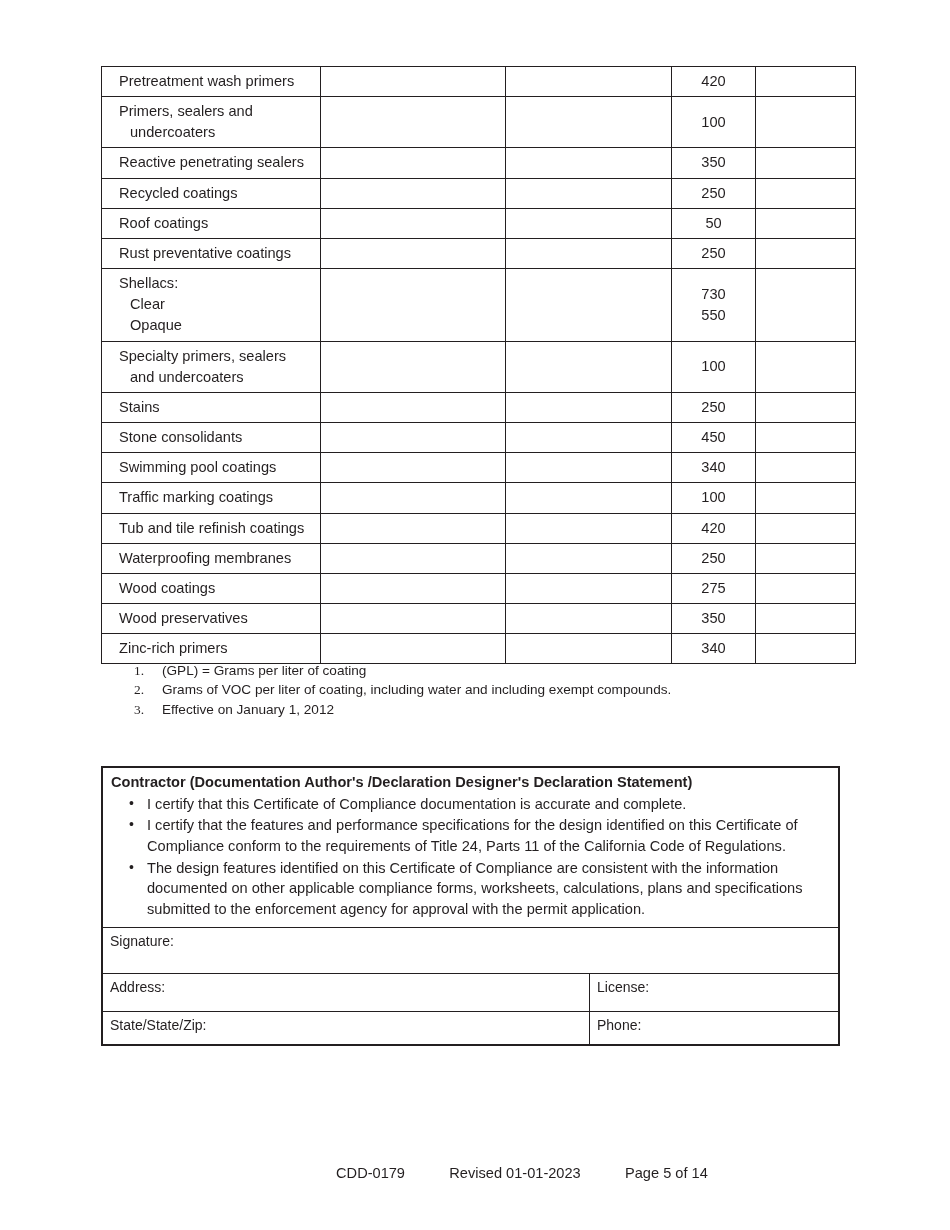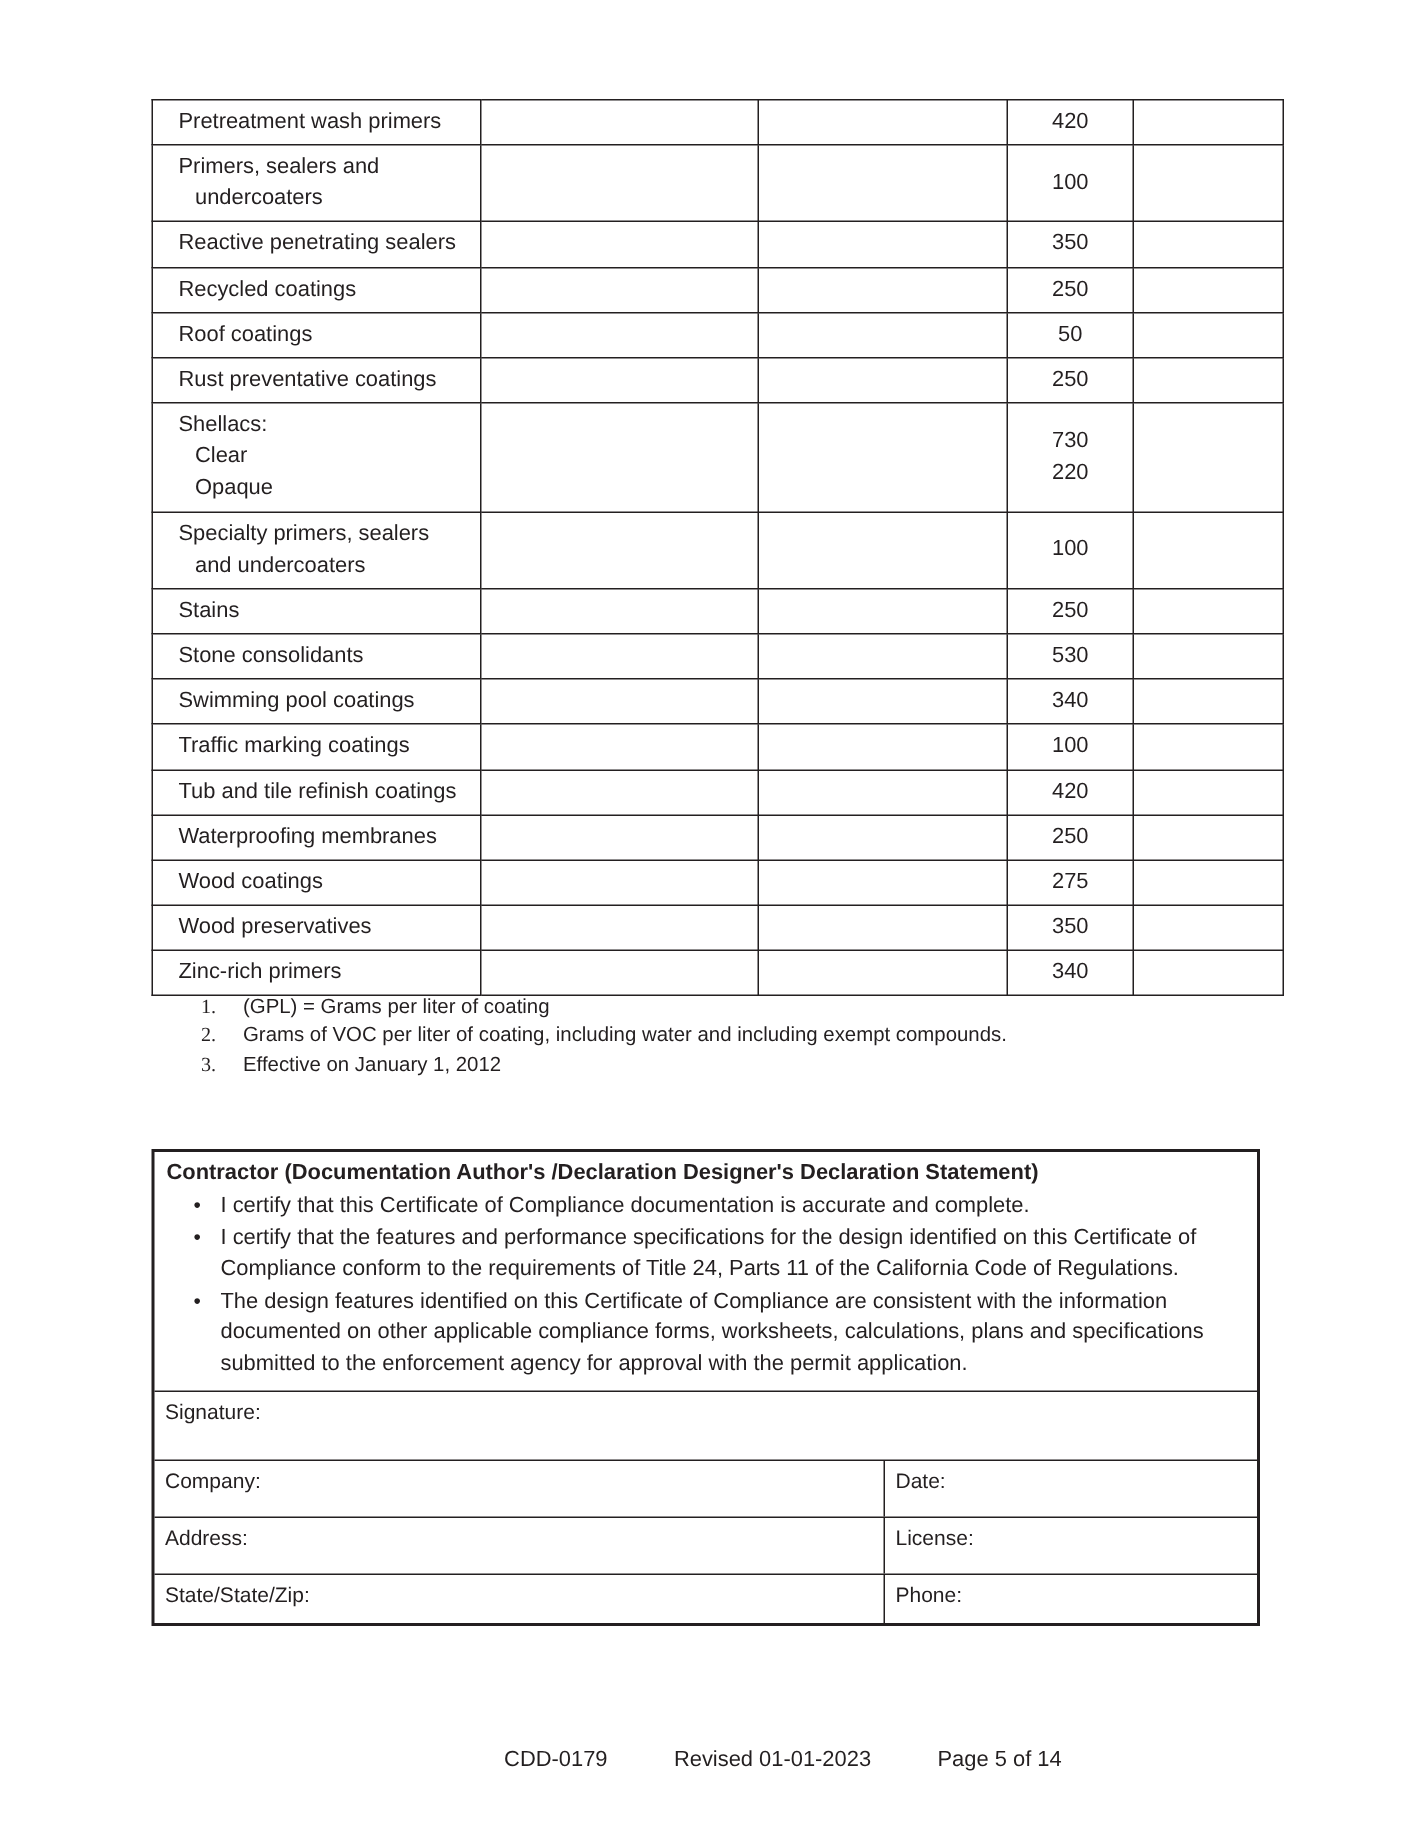--- a/index.html
+++ b/index.html
@@ -226,21 +226,21 @@
         <tr class="xtall">
           <td class="cat">
             <span class="cat-line">Shellacs:</span>
             <span class="cat-line ind">Clear</span>
             <span class="cat-line ind">Opaque</span>
           </td>
           <td class="c2"></td>
           <td class="c3"></td>
           <td class="val">
             <span class="val-line">730</span>
-            <span class="val-line">220</span>
+            <span class="val-line">550</span>
           </td>
           <td class="c5"></td>
         </tr>
         <tr class="tall">
           <td class="cat">
             <span class="cat-line">Specialty primers, sealers</span>
             <span class="cat-line ind">and undercoaters</span>
           </td>
           <td class="c2"></td>
           <td class="c3"></td>
@@ -260,21 +260,21 @@
           </td>
           <td class="c5"></td>
         </tr>
         <tr>
           <td class="cat">
             <span class="cat-line">Stone consolidants</span>
           </td>
           <td class="c2"></td>
           <td class="c3"></td>
           <td class="val">
-            <span class="val-line">530</span>
+            <span class="val-line">450</span>
           </td>
           <td class="c5"></td>
         </tr>
         <tr>
           <td class="cat">
             <span class="cat-line">Swimming pool coatings</span>
           </td>
           <td class="c2"></td>
           <td class="c3"></td>
           <td class="val">
@@ -373,24 +373,20 @@
           <li><span class="bullet">•</span><span>I certify that this Certificate of Compliance documentation is accurate and complete.</span></li>
           <li><span class="bullet">•</span><span>I certify that the features and performance specifications for the design identified on this Certificate of Compliance conform to the requirements of Title 24, Parts 11 of the California Code of Regulations.</span></li>
           <li><span class="bullet">•</span><span>The design features identified on this Certificate of Compliance are consistent with the information documented on other applicable compliance forms, worksheets, calculations, plans and specifications submitted to the enforcement agency for approval with the permit application.</span></li>
         </ul>
     </div>
 
     <div class="sig-row">
       <div class="sig-cell full">Signature:</div>
     </div>
     <div class="sig-row">
-      <div class="sig-cell left">Company:</div>
-      <div class="sig-cell right">Date:</div>
-    </div>
-    <div class="sig-row">
       <div class="sig-cell left">Address:</div>
       <div class="sig-cell right">License:</div>
     </div>
     <div class="sig-row short">
       <div class="sig-cell left">State/State/Zip:</div>
       <div class="sig-cell right">Phone:</div>
     </div>
   </div>
 
   <div class="footer">

